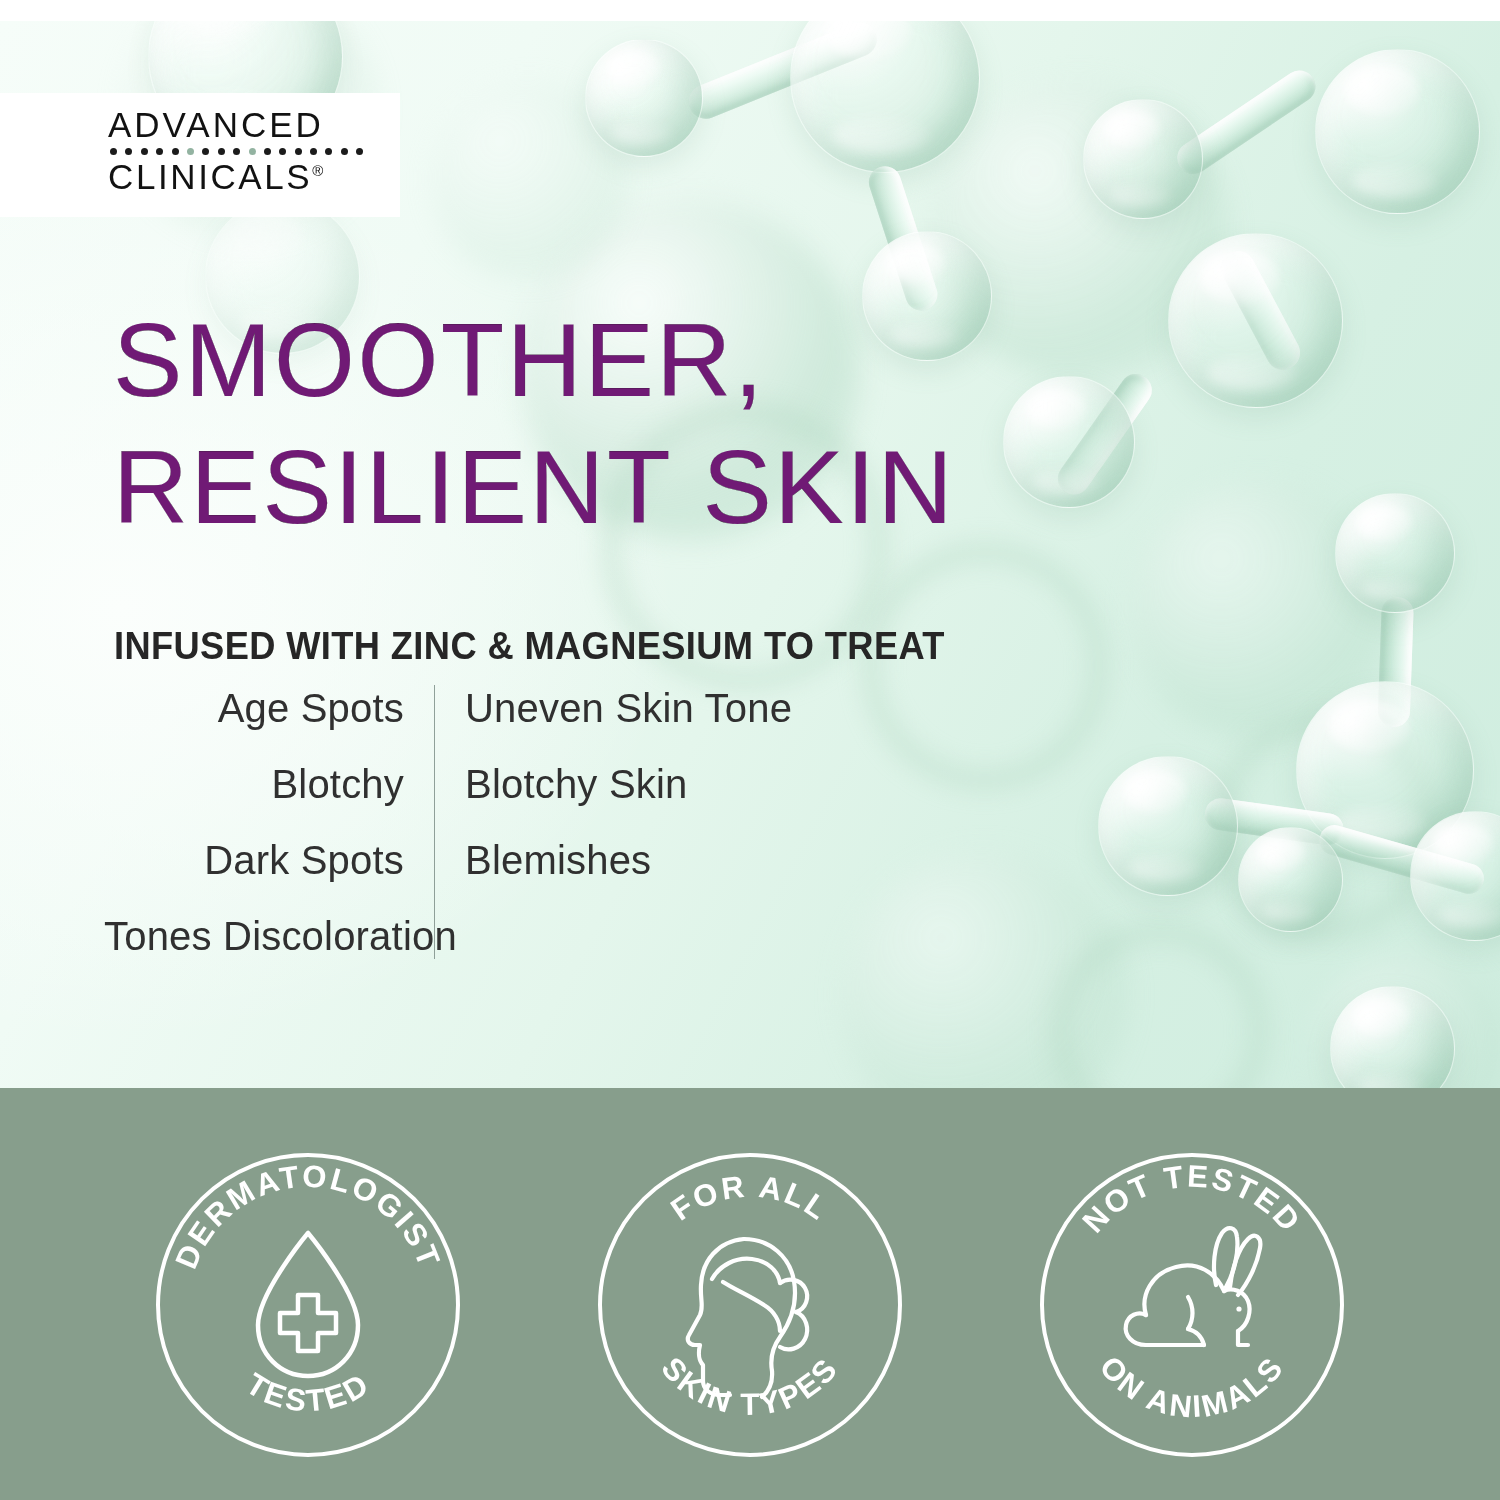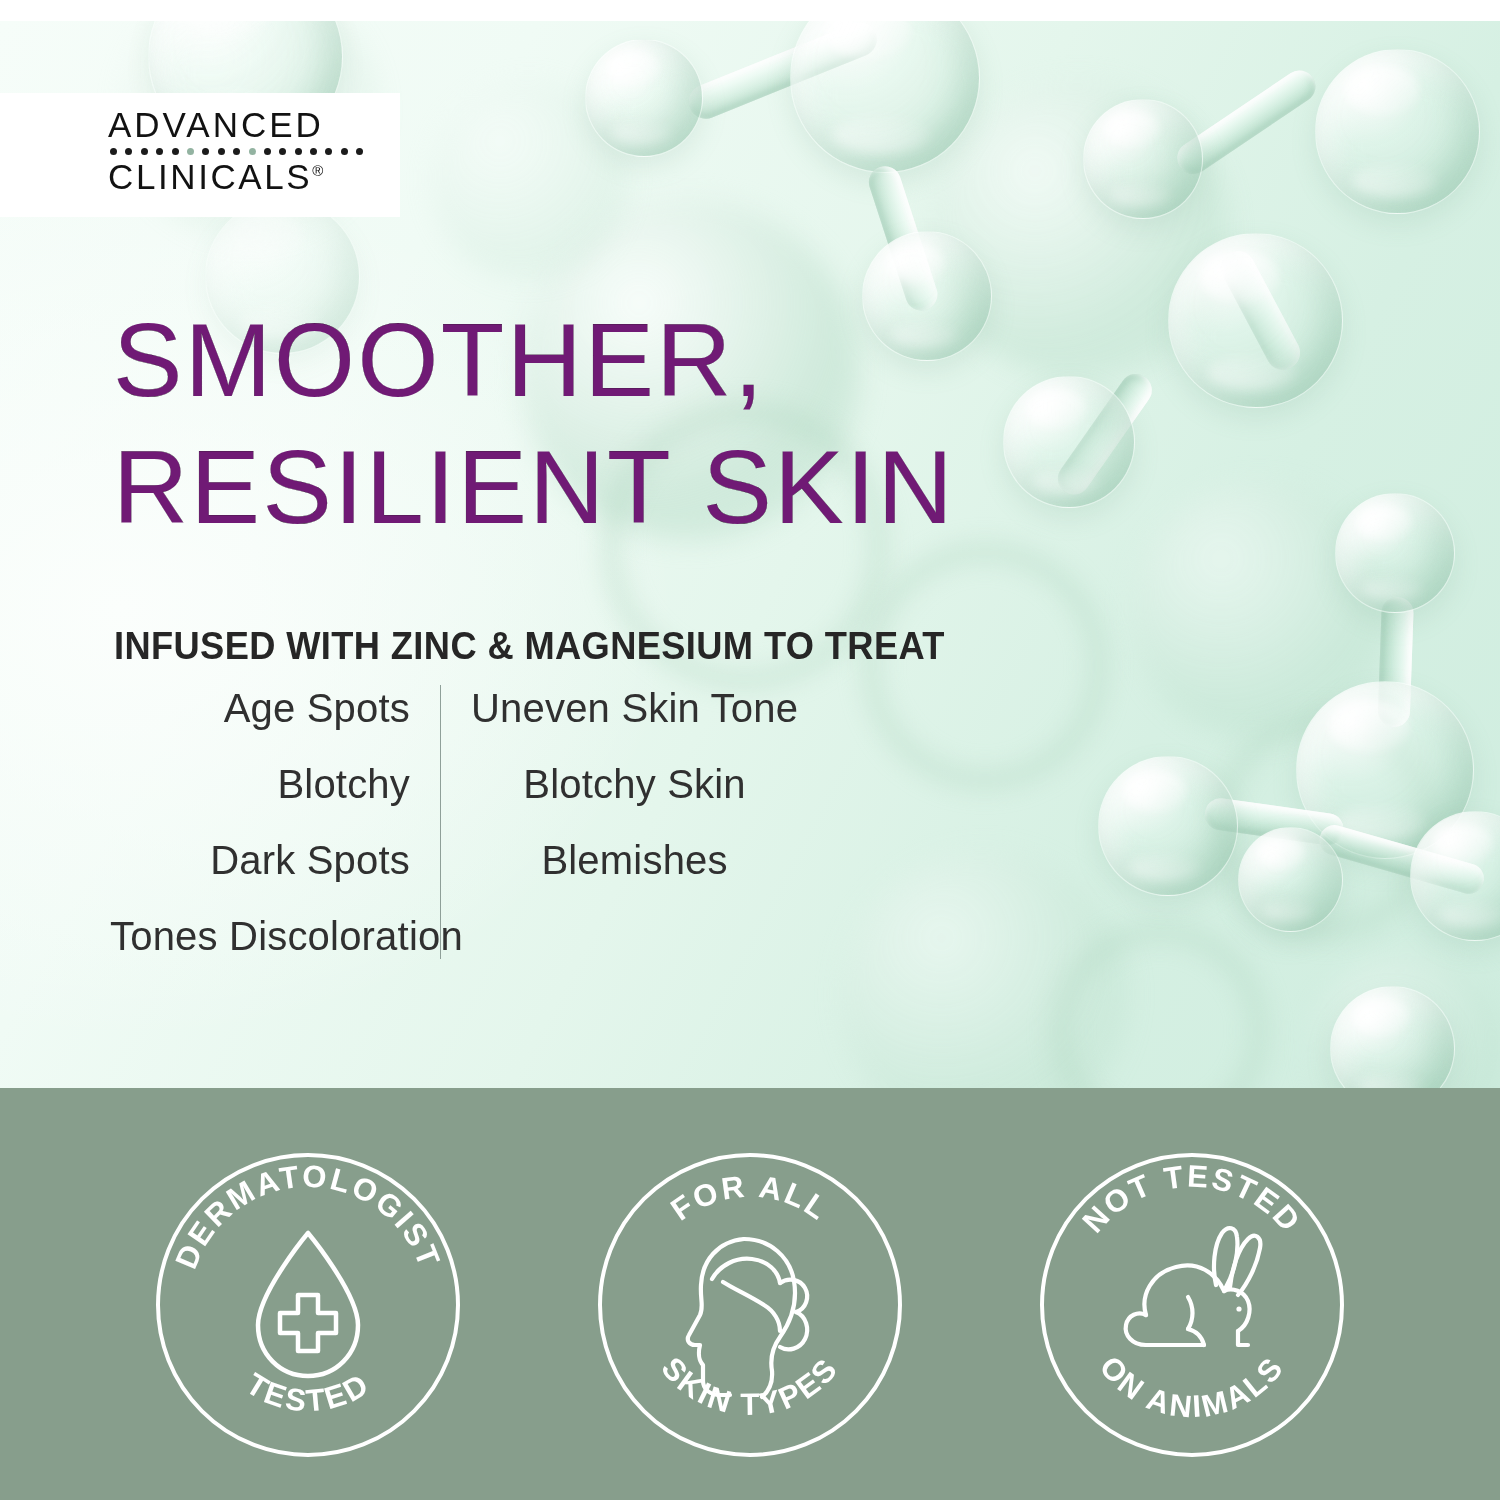--- a/index.html
+++ b/index.html
@@ -151,39 +151,38 @@
     letter-spacing:0.4px;
     color:#262626;
     white-space:nowrap;
     transform:scaleX(0.93);
     transform-origin:0 50%;
   }
 
   
   .benefits {
     position:absolute;
-    left:110px; top:660px;
+    left:104px; top:660px;
     z-index:20;
     display:flex;
     align-items:flex-start;
   }
   .col {
     display:flex;
     flex-direction:column;
     gap:22px;
   }
   .col.left {
     width:330px;
     text-align:right;
     padding-right:30px;
   }
   .col.right {
     padding-left:30px;
     text-align:left;
-    align-items:center;
   }
   .col li, .col .item {
     list-style:none;
     font-family:"Liberation Sans", sans-serif;
     font-weight:300;
     font-size:40px;
     line-height:1.35;
     color:#303030;
     letter-spacing:0.2px;
     white-space:nowrap;

